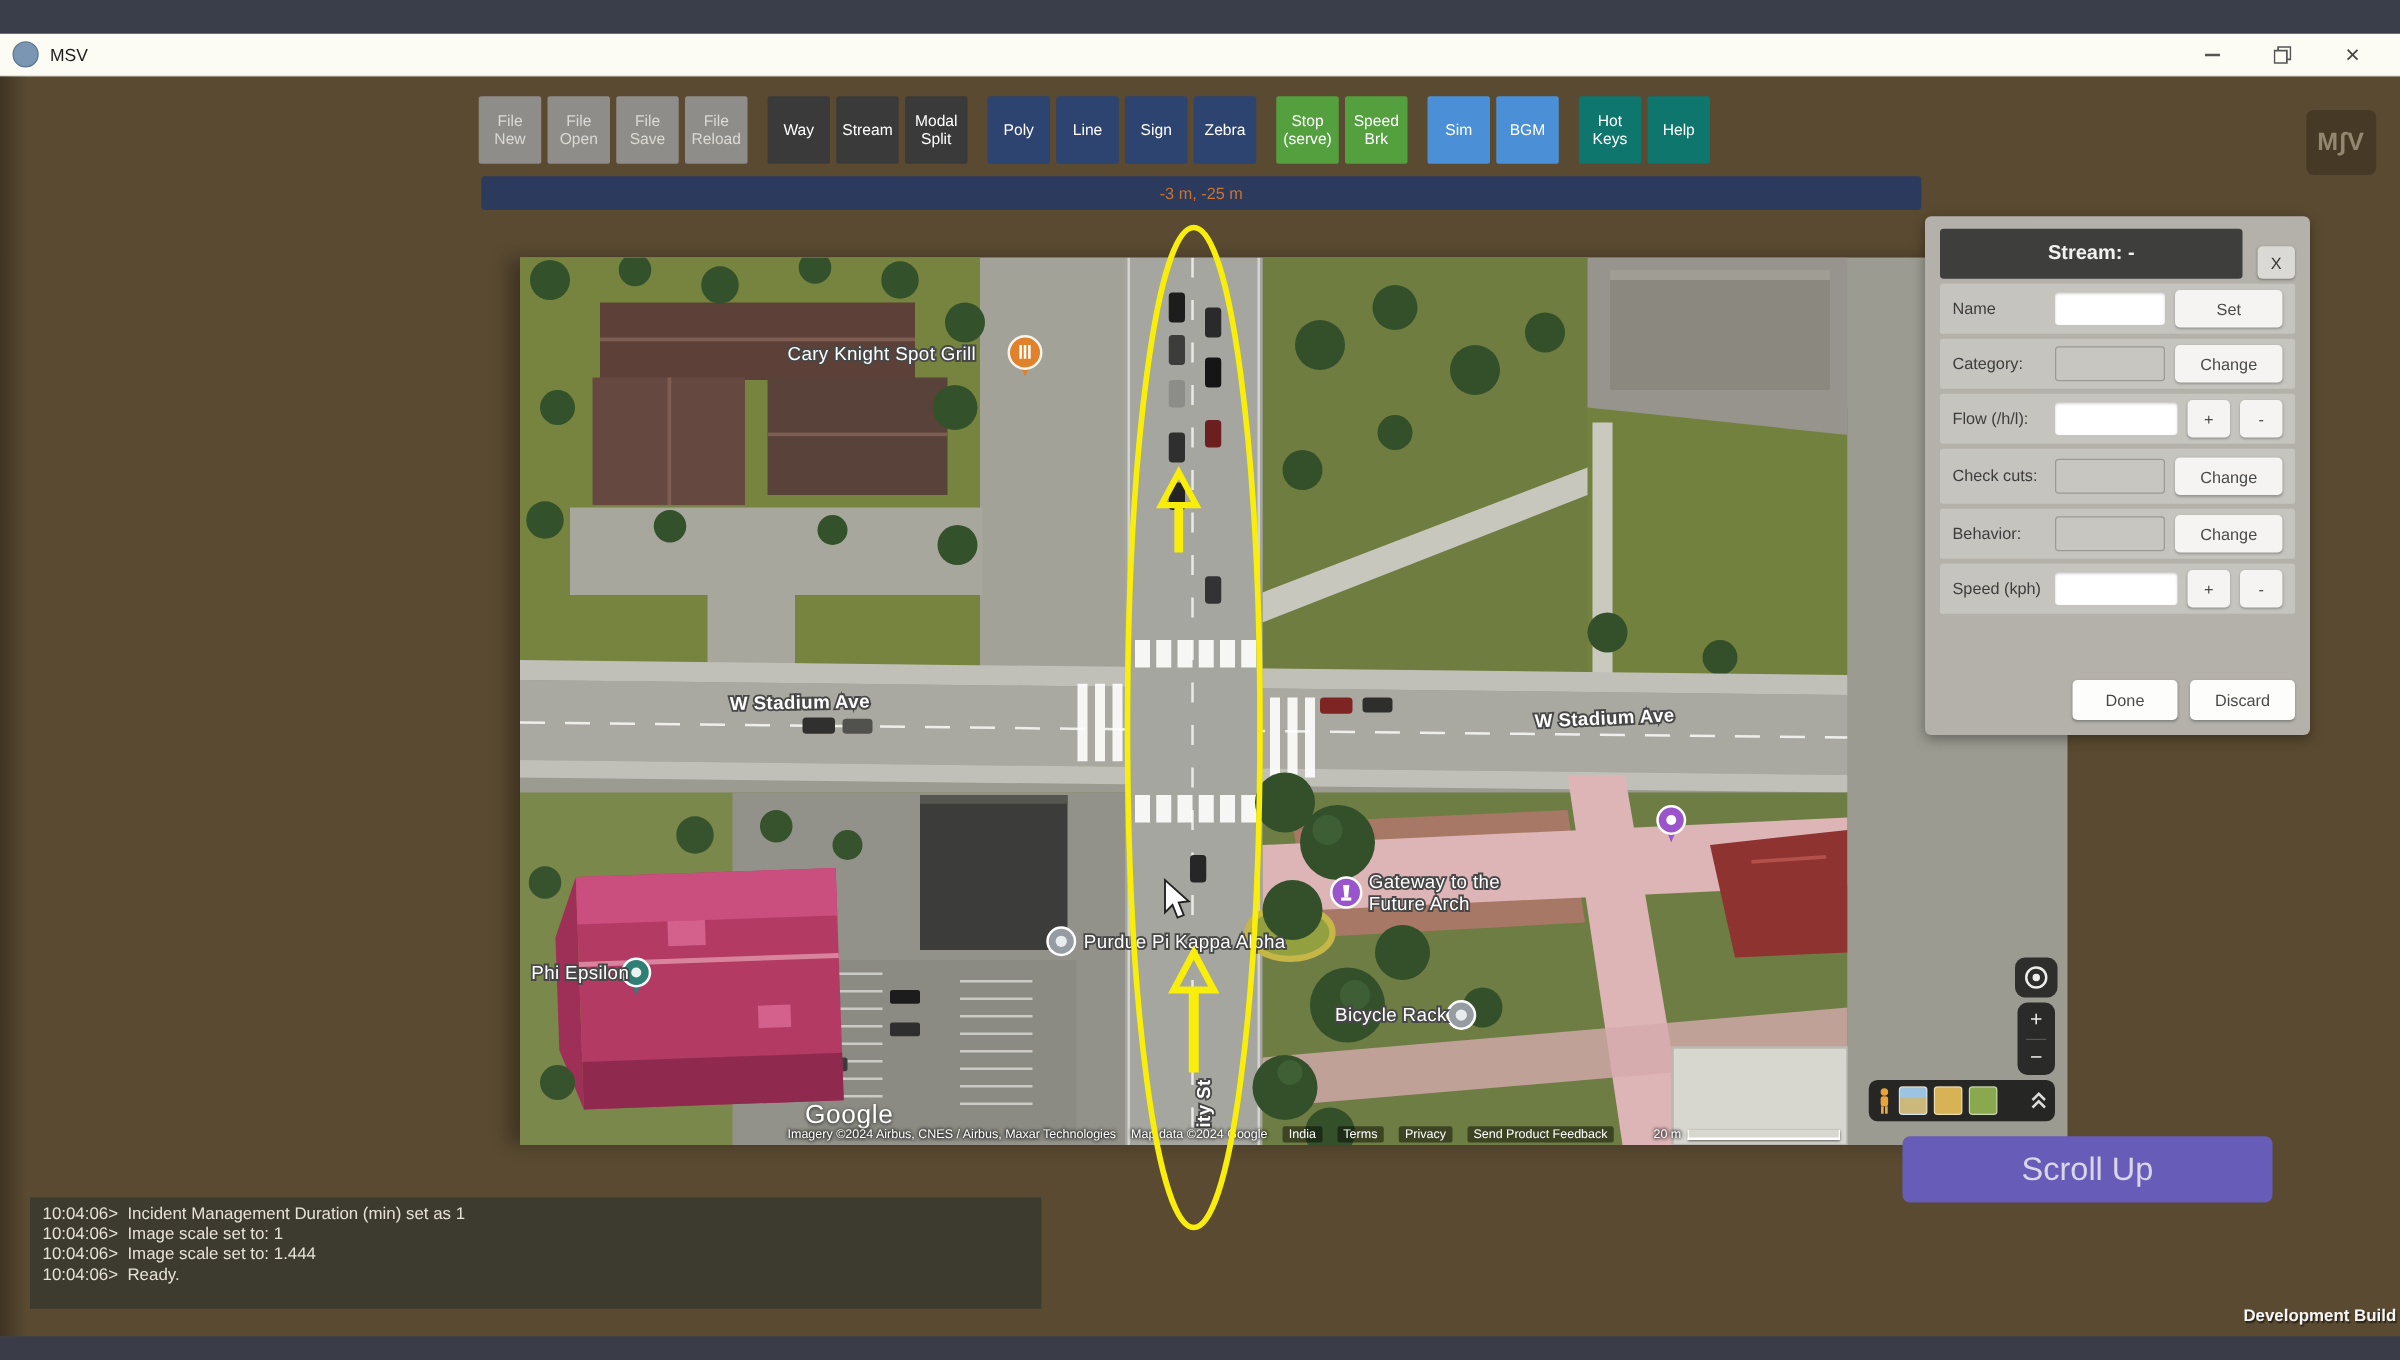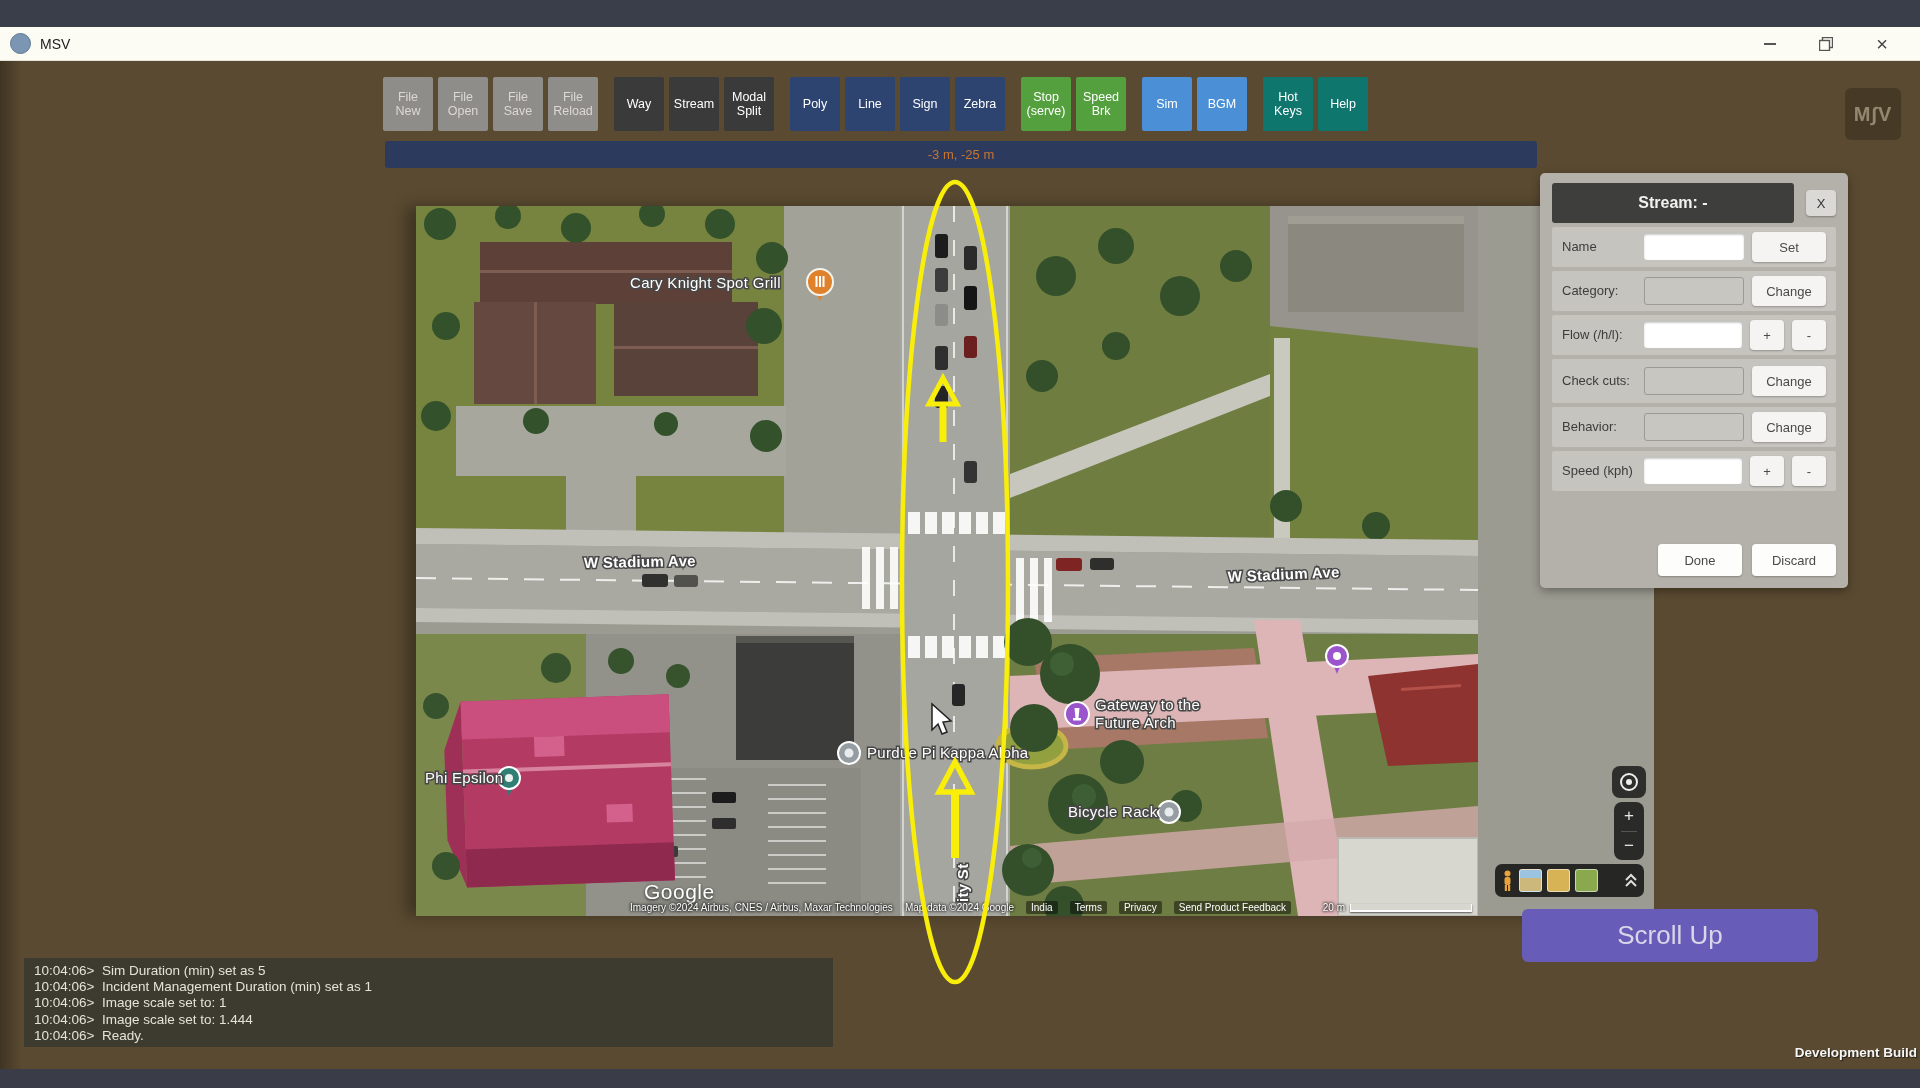--- a/index.html
+++ b/index.html
@@ -73,35 +73,35 @@
   .thumb{width:21px;height:21px;border-radius:3px;border:1px solid rgba(255,255,255,.55);}
   .thumb-sky{background:linear-gradient(#9cc3e0 40%,#cbb87a 40%);}
   .thumb-tan{background:#d8b356;}
   .thumb-green{background:#8aa84e;}
   .chev-up{margin-left:auto;display:flex;flex-direction:column;align-items:center;}
   
   .overlay{position:absolute;left:0;top:0;width:1920px;height:1088px;pointer-events:none;z-index:50;}
   
   .panel{position:absolute;left:1540px;top:173px;width:308px;height:415px;background:#b4b1ab;
     border-radius:5px;box-shadow:0 3px 10px rgba(0,0,0,.35);z-index:60;box-sizing:border-box;padding:10px 12px;}
-  .panel-top{display:flex;align-items:center;gap:12px;}
+  .panel-top{display:flex;align-items:flex-end;gap:12px;}
   .panel-header{flex:1;height:40px;background:#3e3e3d;border-radius:3px;display:flex;align-items:center;
     justify-content:center;color:#f2f2f0;font-size:16px;font-weight:bold;}
   .panel-close{width:30px;height:26px;background:#dbd9d5;border:none;border-radius:4px;font-size:13px;
     color:#333;cursor:pointer;box-shadow:0 1px 2px rgba(0,0,0,.3);}
   .prow{height:40px;background:#c6c4bf;border-radius:2px;margin-top:4px;display:flex;align-items:center;
     padding:0 10px;box-sizing:border-box;gap:8px;}
   .prow-check{height:44px;}
   .plabel{width:74px;font-size:13px;color:#3d3d3d;line-height:1.1;}
   .pinput{flex:1;height:26px;min-width:0;border:none;border-radius:3px;background:#fff;
     box-shadow:inset 0 1px 2px rgba(0,0,0,.2);padding:0 5px;font-size:13px;}
   .pinput.dis{background:#c7c6c1;border:1px solid #9b9a95;box-shadow:none;}
   .pbtn{height:30px;background:#f5f4f2;border:none;border-radius:4px;color:#4a4a4a;font-size:13px;
     cursor:pointer;box-shadow:0 1px 2px rgba(0,0,0,.25);font-family:"Liberation Sans",sans-serif;}
-  .pbtn.wide{width:74px;}
+  .pbtn.wide{width:86px;}
   .pbtn.small{width:34px;}
   .panel-actions{position:absolute;right:12px;bottom:12px;display:flex;gap:10px;}
   .pbtn.act{width:84px;height:32px;background:#fdfdfb;}
   
   .scroll-up{position:absolute;left:1522px;top:909px;width:296px;height:53px;background:#675cb8;
     border:none;border-radius:6px;color:#d8d6e8;font-size:26px;cursor:pointer;
     font-family:"Liberation Sans",sans-serif;}
   
   .console{position:absolute;left:24px;top:958px;width:809px;height:89px;background:rgba(58,56,48,.90);
     box-sizing:border-box;padding:5px 10px;}
@@ -496,21 +496,20 @@
 
   <div class="panel-actions">
     <button class="pbtn act">Done</button>
     <button class="pbtn act">Discard</button>
   </div>
 </div>
 
 <button class="scroll-up">Scroll Up</button>
 
 <div class="console">
-  <div class="line">10:04:06&gt;  Sim Duration (min) set as 5</div>
   <div class="line">10:04:06&gt;  Incident Management Duration (min) set as 1</div>
   <div class="line">10:04:06&gt;  Image scale set to: 1</div>
   <div class="line">10:04:06&gt;  Image scale set to: 1.444</div>
   <div class="line">10:04:06&gt;  Ready.</div>
 </div>
 
 <div class="dev-build">Development Build</div>
 
 <div class="bottombar"></div>
 

